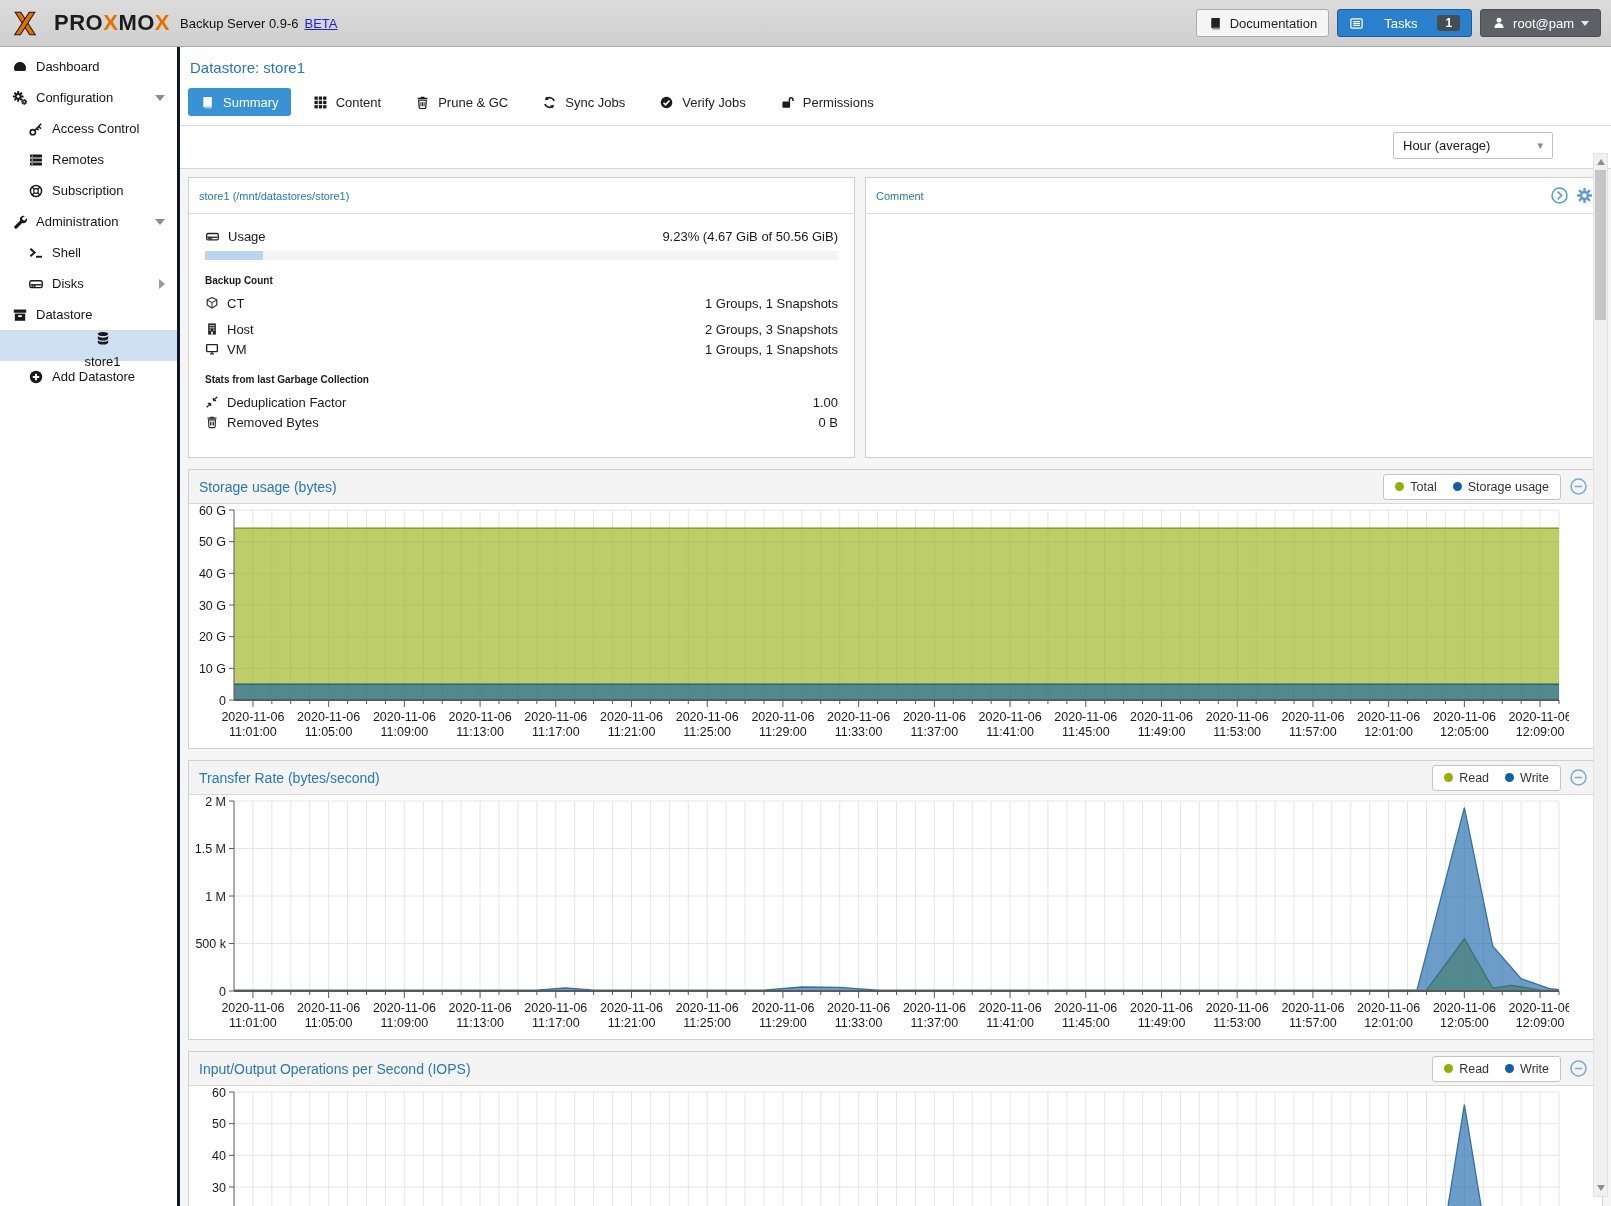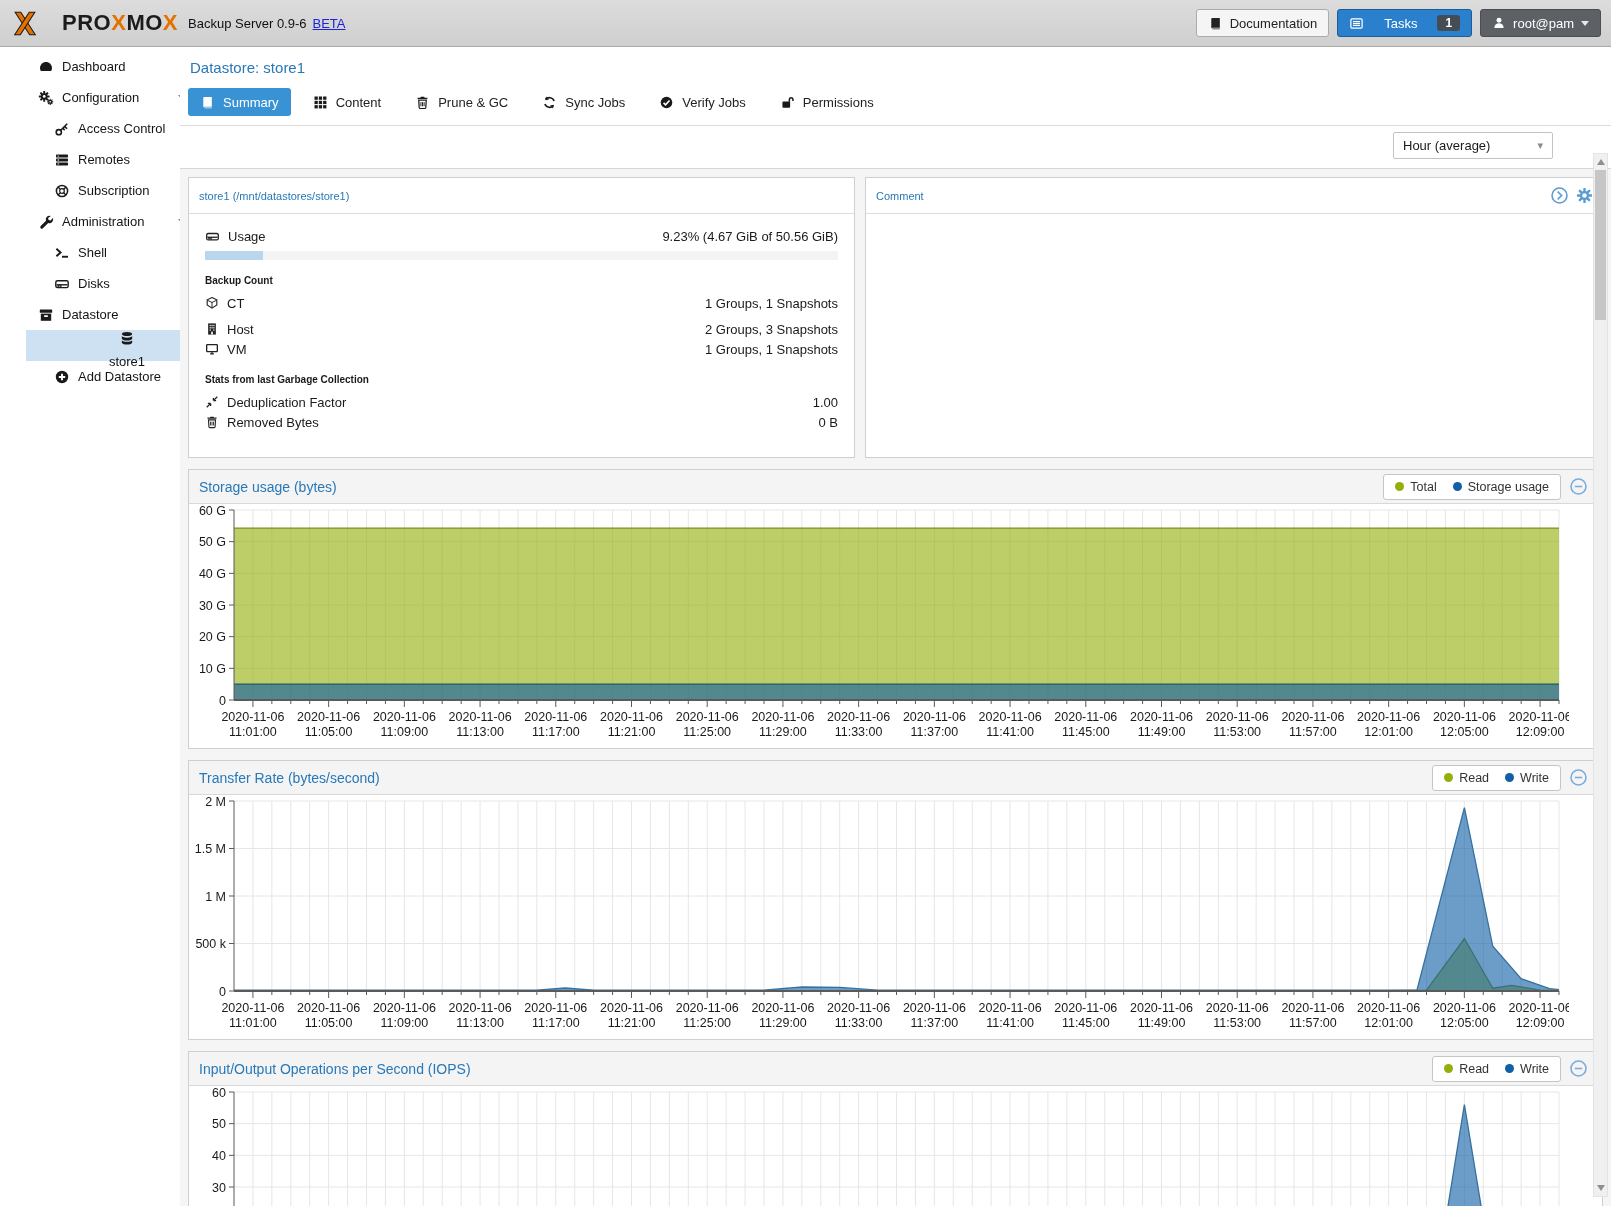--- a/index.html
+++ b/index.html
@@ -3,36 +3,36 @@
 <meta charset="utf-8">
 <style>
   html,body{margin:0;padding:0;width:1611px;height:1206px;overflow:hidden;background:#fff;
     font-family:"Liberation Sans","DejaVu Sans",sans-serif;font-size:13px;color:#1a1a1a;}
   *{box-sizing:border-box;}
   svg.ic{display:inline-block;vertical-align:middle;flex:none;}
 
   
   .topbar{height:47px;background:linear-gradient(#dcdcdc,#cfcfcf);border-bottom:1px solid #ababab;
     display:flex;align-items:center;padding:0 10px;}
-  .brand{display:flex;align-items:center;gap:22px;}
+  .brand{display:flex;align-items:center;gap:14px;}
   .brand-text{font-size:22px;font-weight:800;letter-spacing:.5px;color:#1b1b1b;}
   .brand-text .ox{color:#e57000;}
   .subtitle{margin-left:10px;font-size:13px;color:#111;}
   .beta{margin-left:6px;color:#1d24d8;text-decoration:underline;cursor:pointer;}
   .topbar-right{margin-left:auto;display:flex;align-items:flex-end;gap:8px;}
   .tb-btn{height:28px;display:inline-flex;align-items:center;gap:7px;padding:0 11px;border-radius:3px;
     font-size:13px;cursor:pointer;border:1px solid transparent;}
   .btn-doc{background:#f5f5f5;border-color:#ababab;color:#222;}
   .btn-tasks{background:#2a80cd;border-color:#1d5d95;color:#fff;gap:20px;}
   .badge{background:#454d54;color:#fff;border-radius:3px;padding:1px 8px;font-size:12px;font-weight:bold;}
   .btn-user{background:#5d6166;border-color:#4a4d51;color:#fff;}
   .chev-dn{width:0;height:0;border-left:4px solid transparent;border-right:4px solid transparent;border-top:5px solid #e8e8e8;}
 
   
-  .sidebar{position:fixed;left:0;top:47px;width:180px;height:1159px;background:#fff;border-right:6px solid #0f172a;padding-top:4px;margin-left:26px;}
+  .sidebar{position:fixed;left:0;top:47px;width:180px;height:1159px;background:#fff;border-right:3px solid #0f172a;padding-top:4px;}
   .side-item{height:31px;display:flex;align-items:center;gap:8px;padding-left:12px;cursor:pointer;color:#141414;}
   .side-item.ind{padding-left:28px;}
   .side-item.sel{background:#cde1f3;flex-direction:column;}
   .side-item .ic{color:#1a1a1a;}
   .arr-down{width:0;height:0;border-left:5px solid transparent;border-right:5px solid transparent;border-top:6px solid #8b8b8b;margin-left:auto;margin-right:12px;}
   .arr-right{width:0;height:0;border-top:5px solid transparent;border-bottom:5px solid transparent;border-left:6px solid #9a9a9a;margin-left:auto;margin-right:12px;}
 
   
   .main{position:fixed;left:180px;top:47px;width:1431px;height:1159px;background:#f5f5f5;overflow:hidden;}
   .page-title{background:#fff;color:#2878b8;font-size:15px;padding:12px 0 4px 10px;}

